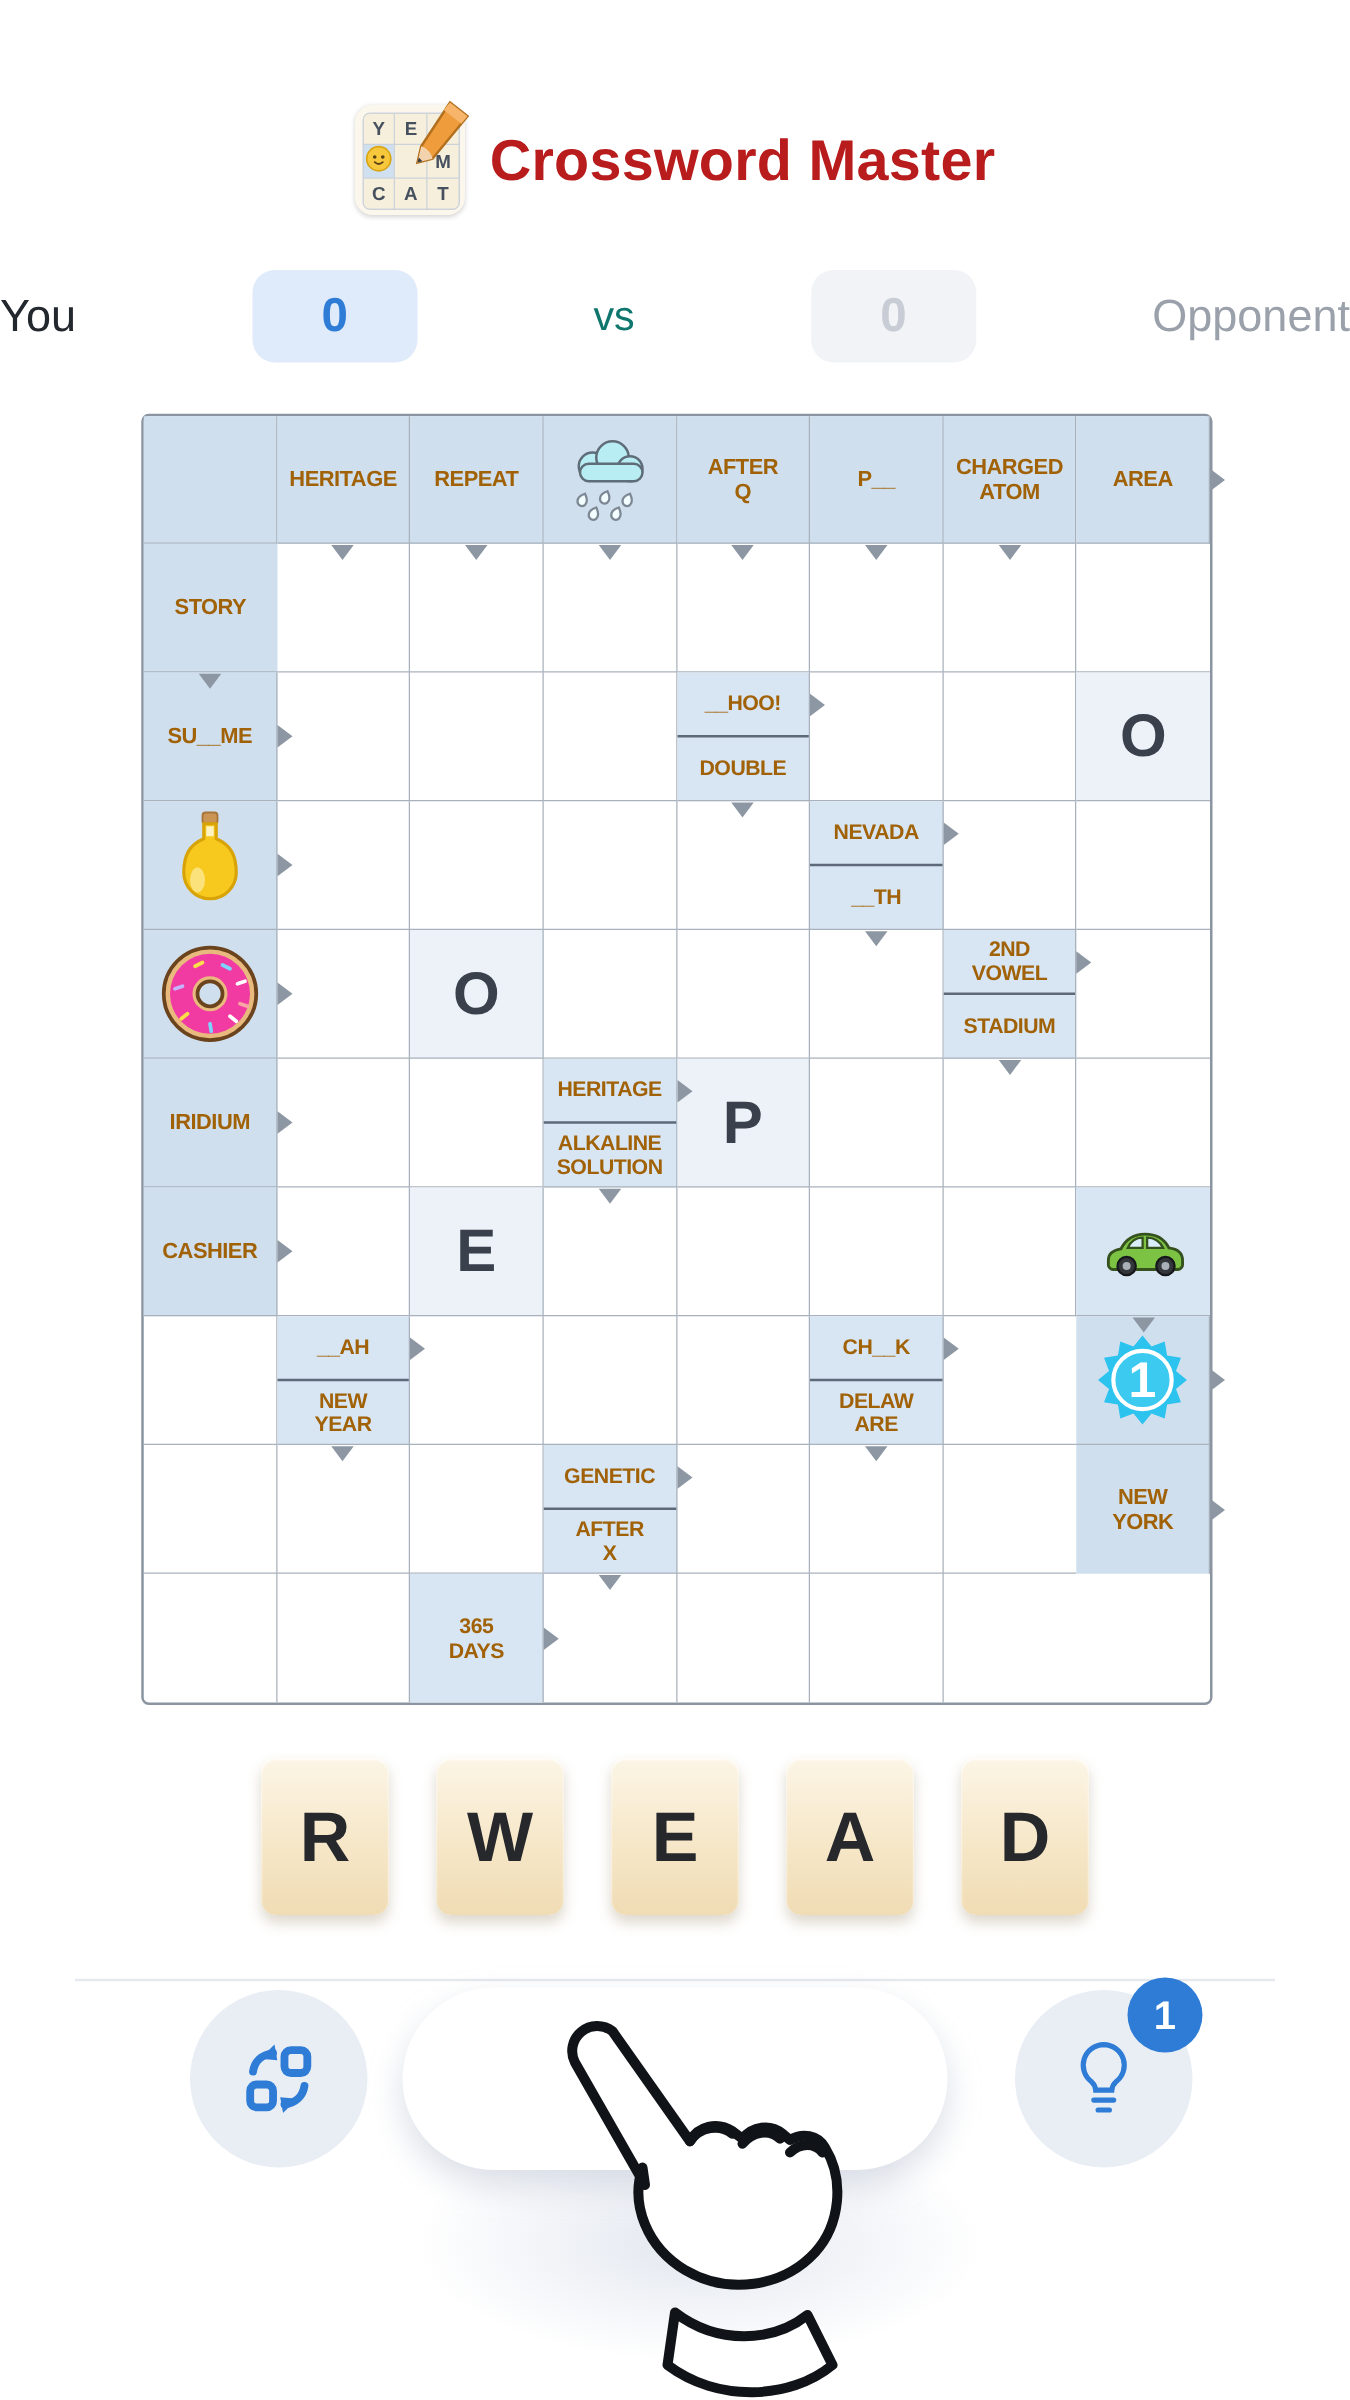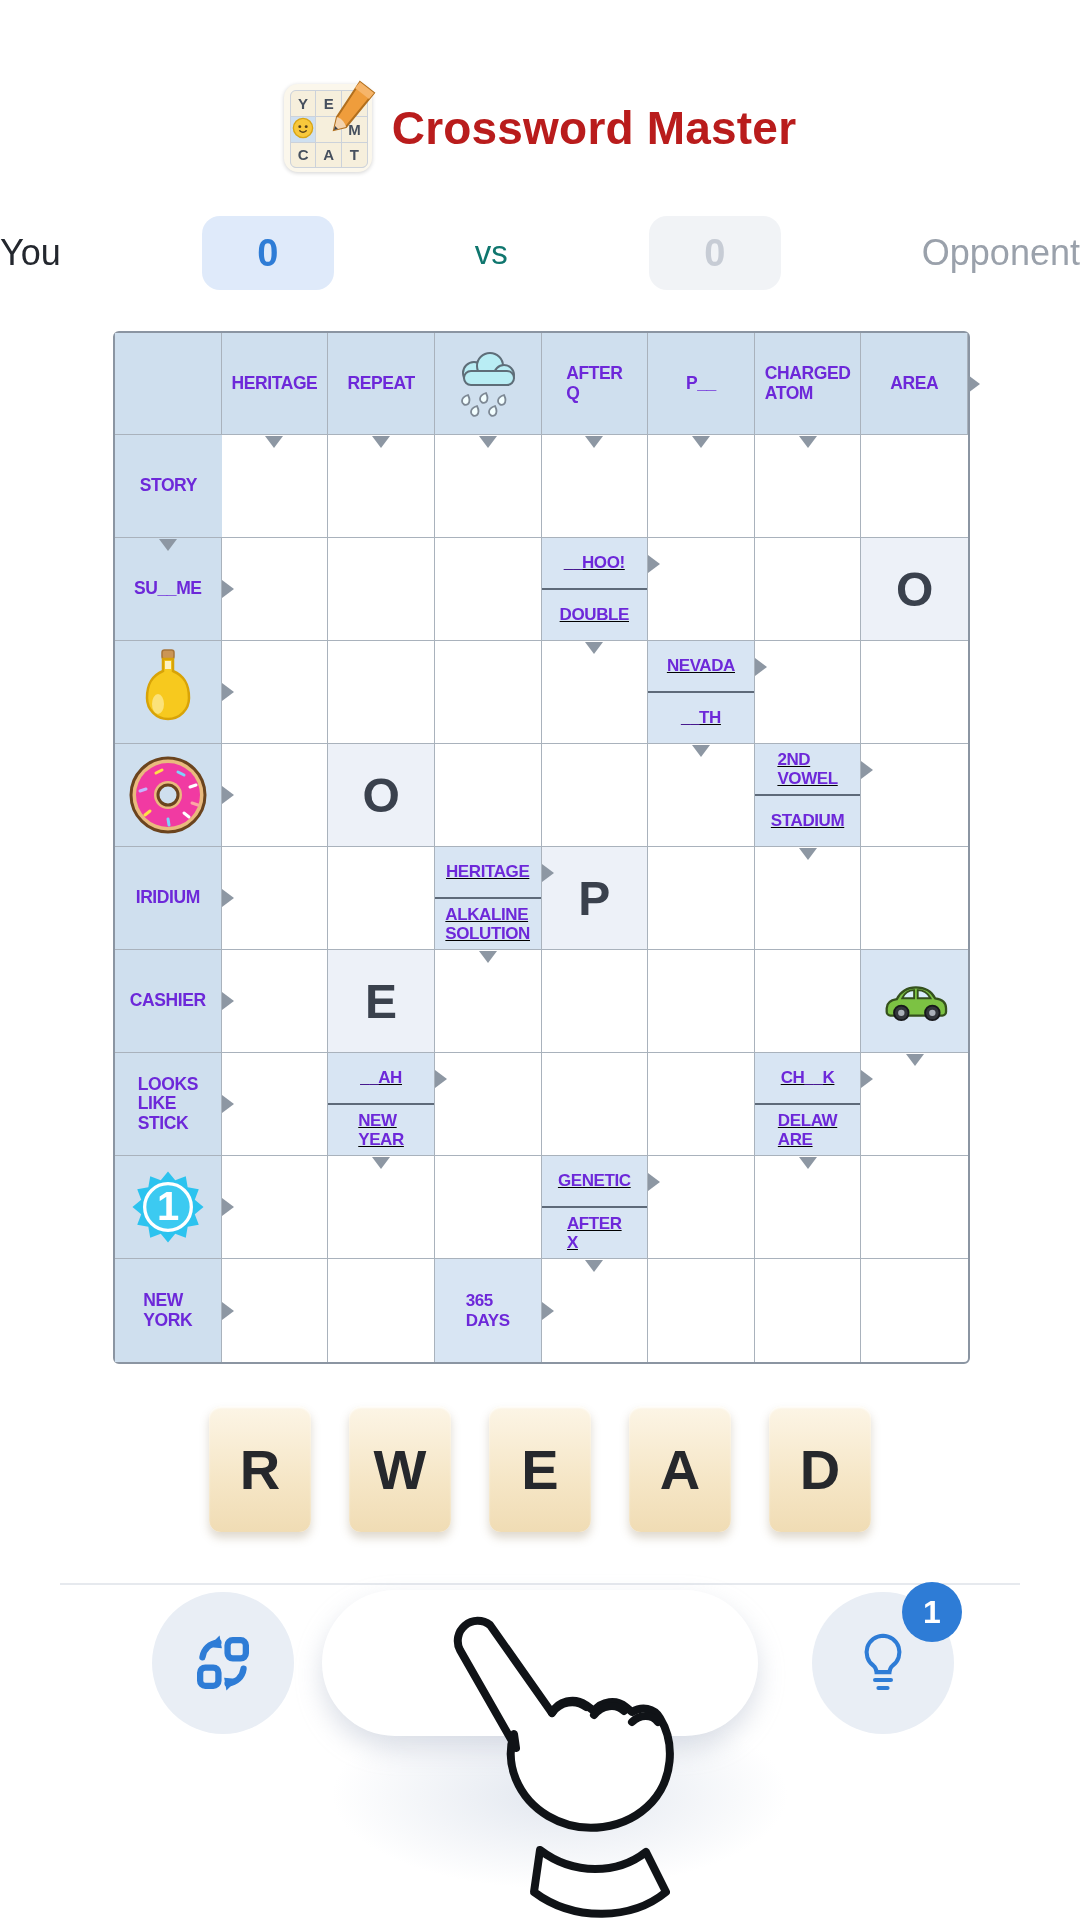--- a/index.html
+++ b/index.html
@@ -31,24 +31,24 @@
   
   .grid{position:absolute;left:113px;top:331px;width:853px;display:grid;
         grid-template-columns:repeat(8,1fr);grid-template-rows:102px repeat(9,103px);
         border:2.5px solid #8b95a2;border-radius:6px;background:#fff;}
   .cell{position:relative;border-right:1.5px solid #a9b2bc;border-bottom:1.5px solid #a9b2bc;
         display:flex;align-items:center;justify-content:center;box-sizing:border-box;}
   .cell.cl7{border-right:none;}
   .cell.rw9{border-bottom:none;}
   .cell.head{background:#cfdfee;}
   .cell.clue{background:#d8e5f3;}
-  .ht{font-weight:bold;font-size:17.5px;line-height:1.12;letter-spacing:-0.4px;color:#6d28d9;
-      text-align:left;white-space:pre-line;}
+  .ht{font-weight:bold;font-size:17.5px;line-height:1.12;letter-spacing:-0.4px;color:#a16207;
+      text-align:center;white-space:pre-line;}
   .clue .ht{font-size:17px;}
-  .split{display:flex;flex-direction:column;width:100%;height:100%;text-decoration:underline;}
+  .split{display:flex;flex-direction:column;width:100%;height:100%;}
   .half{flex:1;display:flex;align-items:center;justify-content:center;position:relative;}
   .half.top{border-bottom:2.5px solid #5e6a79;}
   .cell.letter-cell{background:#edf1f8;}
   .letter{font-size:48px;font-weight:bold;color:#3a414d;}
   .icn{display:flex;align-items:center;justify-content:center;}
   .ar{position:absolute;width:0;height:0;z-index:4;}
   .ar.right{border-top:9px solid transparent;border-bottom:9px solid transparent;border-left:12px solid #8d97a3;
         right:-13px;top:50%;margin-top:-9px;}
   .ar.right.rtop{top:25%;}
   .ar.down{border-left:9px solid transparent;border-right:9px solid transparent;border-top:12px solid #8d97a3;
@@ -315,26 +315,20 @@
           <path d="M24,20 c3,-7 8,-9 13,-9 v9 z" fill="#d9eefb" stroke="#35511d" stroke-width="2"></path>
           <path d="M41,11 c7,0 11,3 14,9 h-14 z" fill="#d9eefb" stroke="#35511d" stroke-width="2"></path>
           <circle cx="23" cy="36" r="8" fill="#33363b" stroke="#17181b" stroke-width="2"></circle>
           <circle cx="23" cy="36" r="3.5" fill="#aab0b8"></circle>
           <circle cx="57" cy="36" r="8" fill="#33363b" stroke="#17181b" stroke-width="2"></circle>
           <circle cx="57" cy="36" r="3.5" fill="#aab0b8"></circle>
         </svg>
       </div>
       <div class="ar down"></div>
     </div>
-    <div class="cell head">
-      <div class="ht">LOOKS
-LIKE
-STICK</div>
-      <div class="ar right"></div>
-    </div>
     <div class="cell"></div>
     <div class="cell clue">
       <div class="split">
         <div class="half top">
           <div class="ht">__AH</div>
         </div>
         <div class="half">
           <div class="ht">NEW
 YEAR</div>
         </div>

